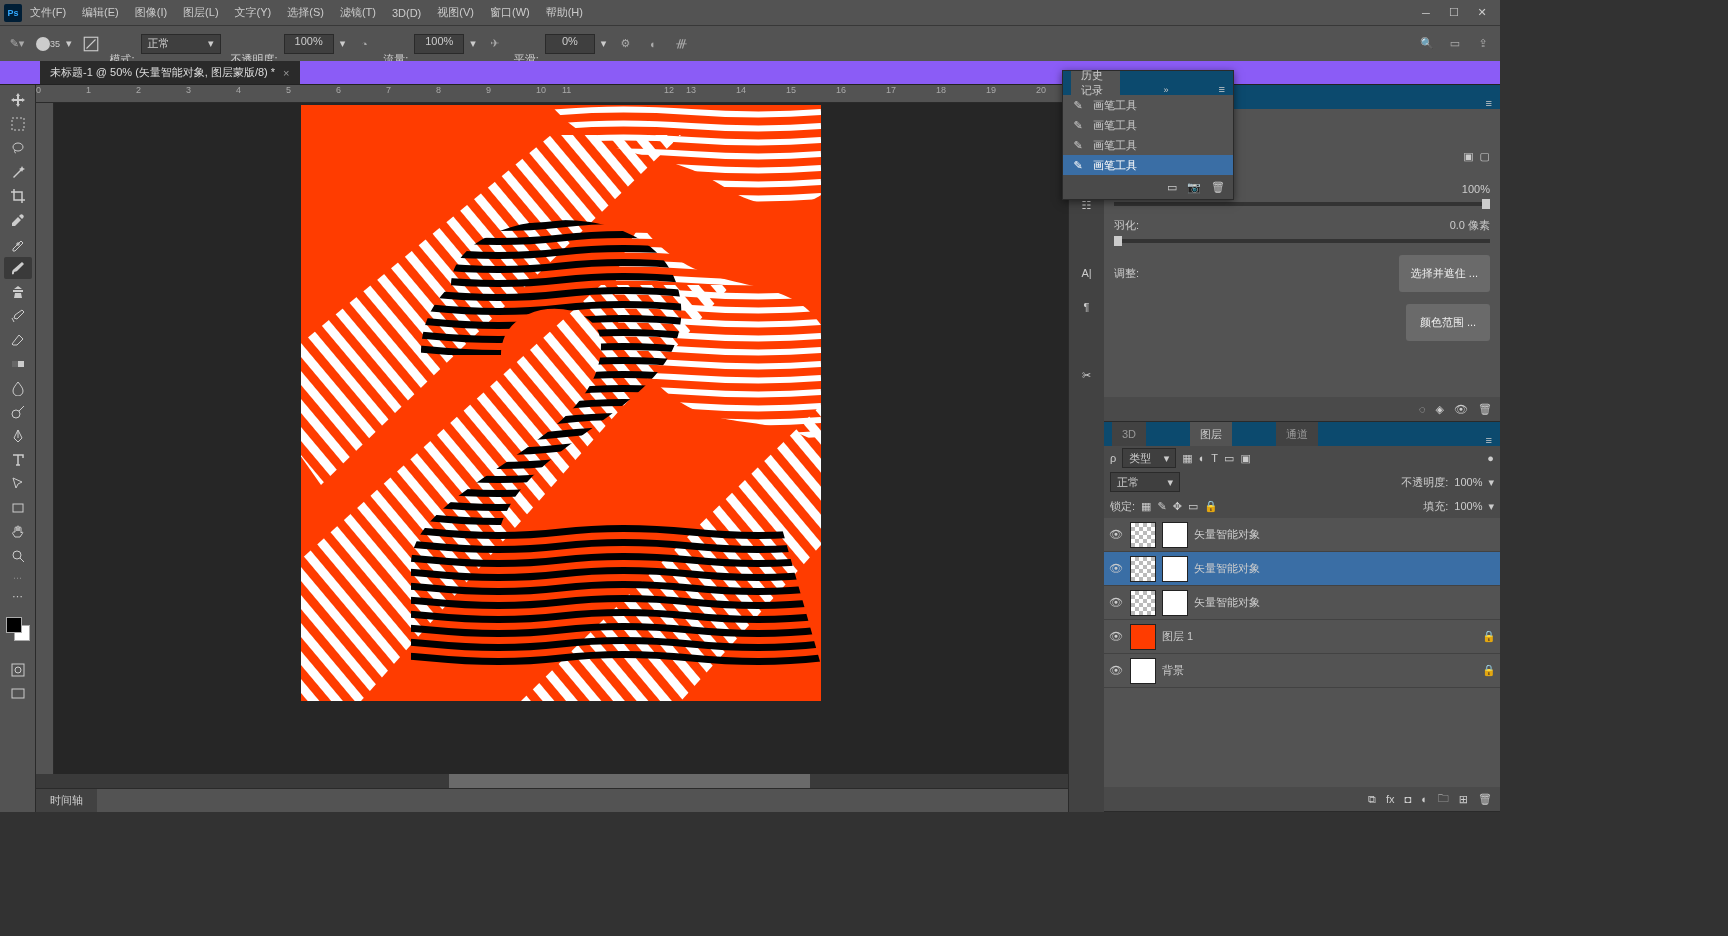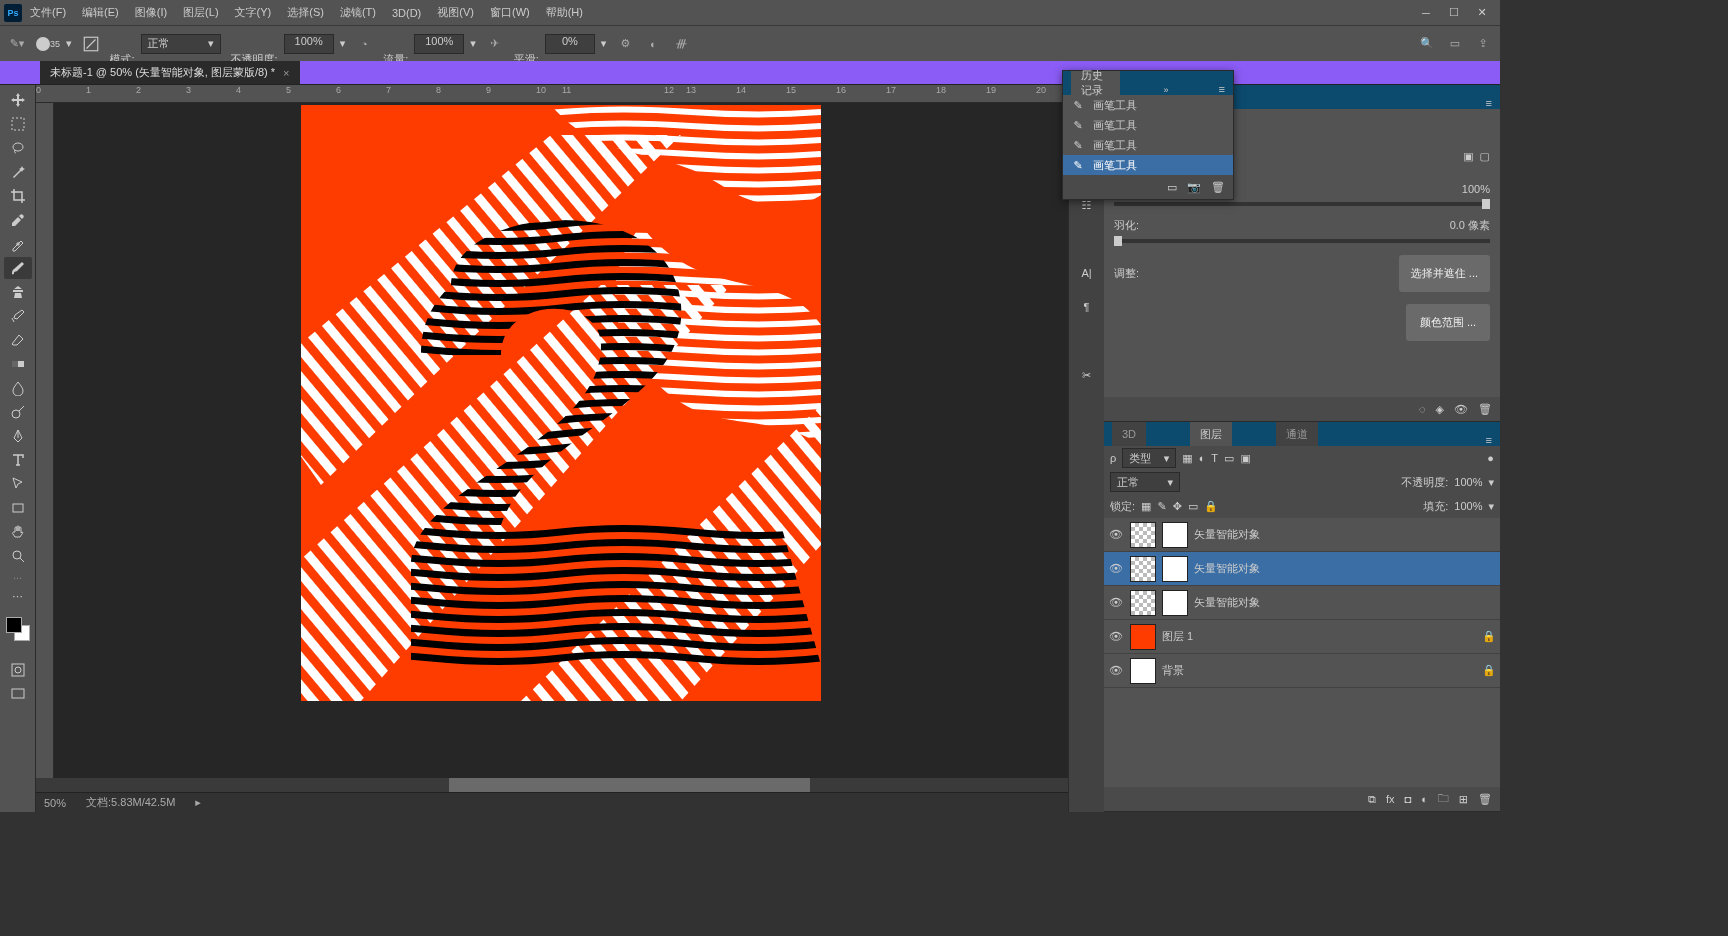--- a/index.html
+++ b/index.html
@@ -326,24 +326,22 @@
             <path d="M340 120 C400 200 480 160 520 220 L520 340 C460 300 400 340 340 260 C300 210 310 160 340 120 Z" fill="url(#waveWhite)"></path>
 
             <path d="M150 180 C150 100 370 80 380 200 C388 300 230 330 200 420 L480 420 L520 560 L110 560 L110 460 C110 380 300 340 300 240 C300 190 200 190 200 250 L120 250 C120 220 130 200 150 180 Z" fill="url(#waveBlack)"></path>
           </svg>
         </div>
       </div>
     </div>
     <div class="hscroll">
         <div class="hthumb"></div>
       </div>
-    <div class="status-bar">
-      <span>50%</span>
-      <span>文档:5.83M/42.5M</span>
-      <span>▸</span>
+    <div class="bottom-tab-bar">
+      <div class="bottom-tab">时间轴</div>
     </div>
   </div>
 
   <div class="right-area">
     <div class="collapsed-col">
       <div class="cicon">◧</div>
       <div class="cicon">▦</div>
       <div class="cicon">⇄</div>
       <div class="cicon">☷</div>
       <div style="height:20px"></div>

